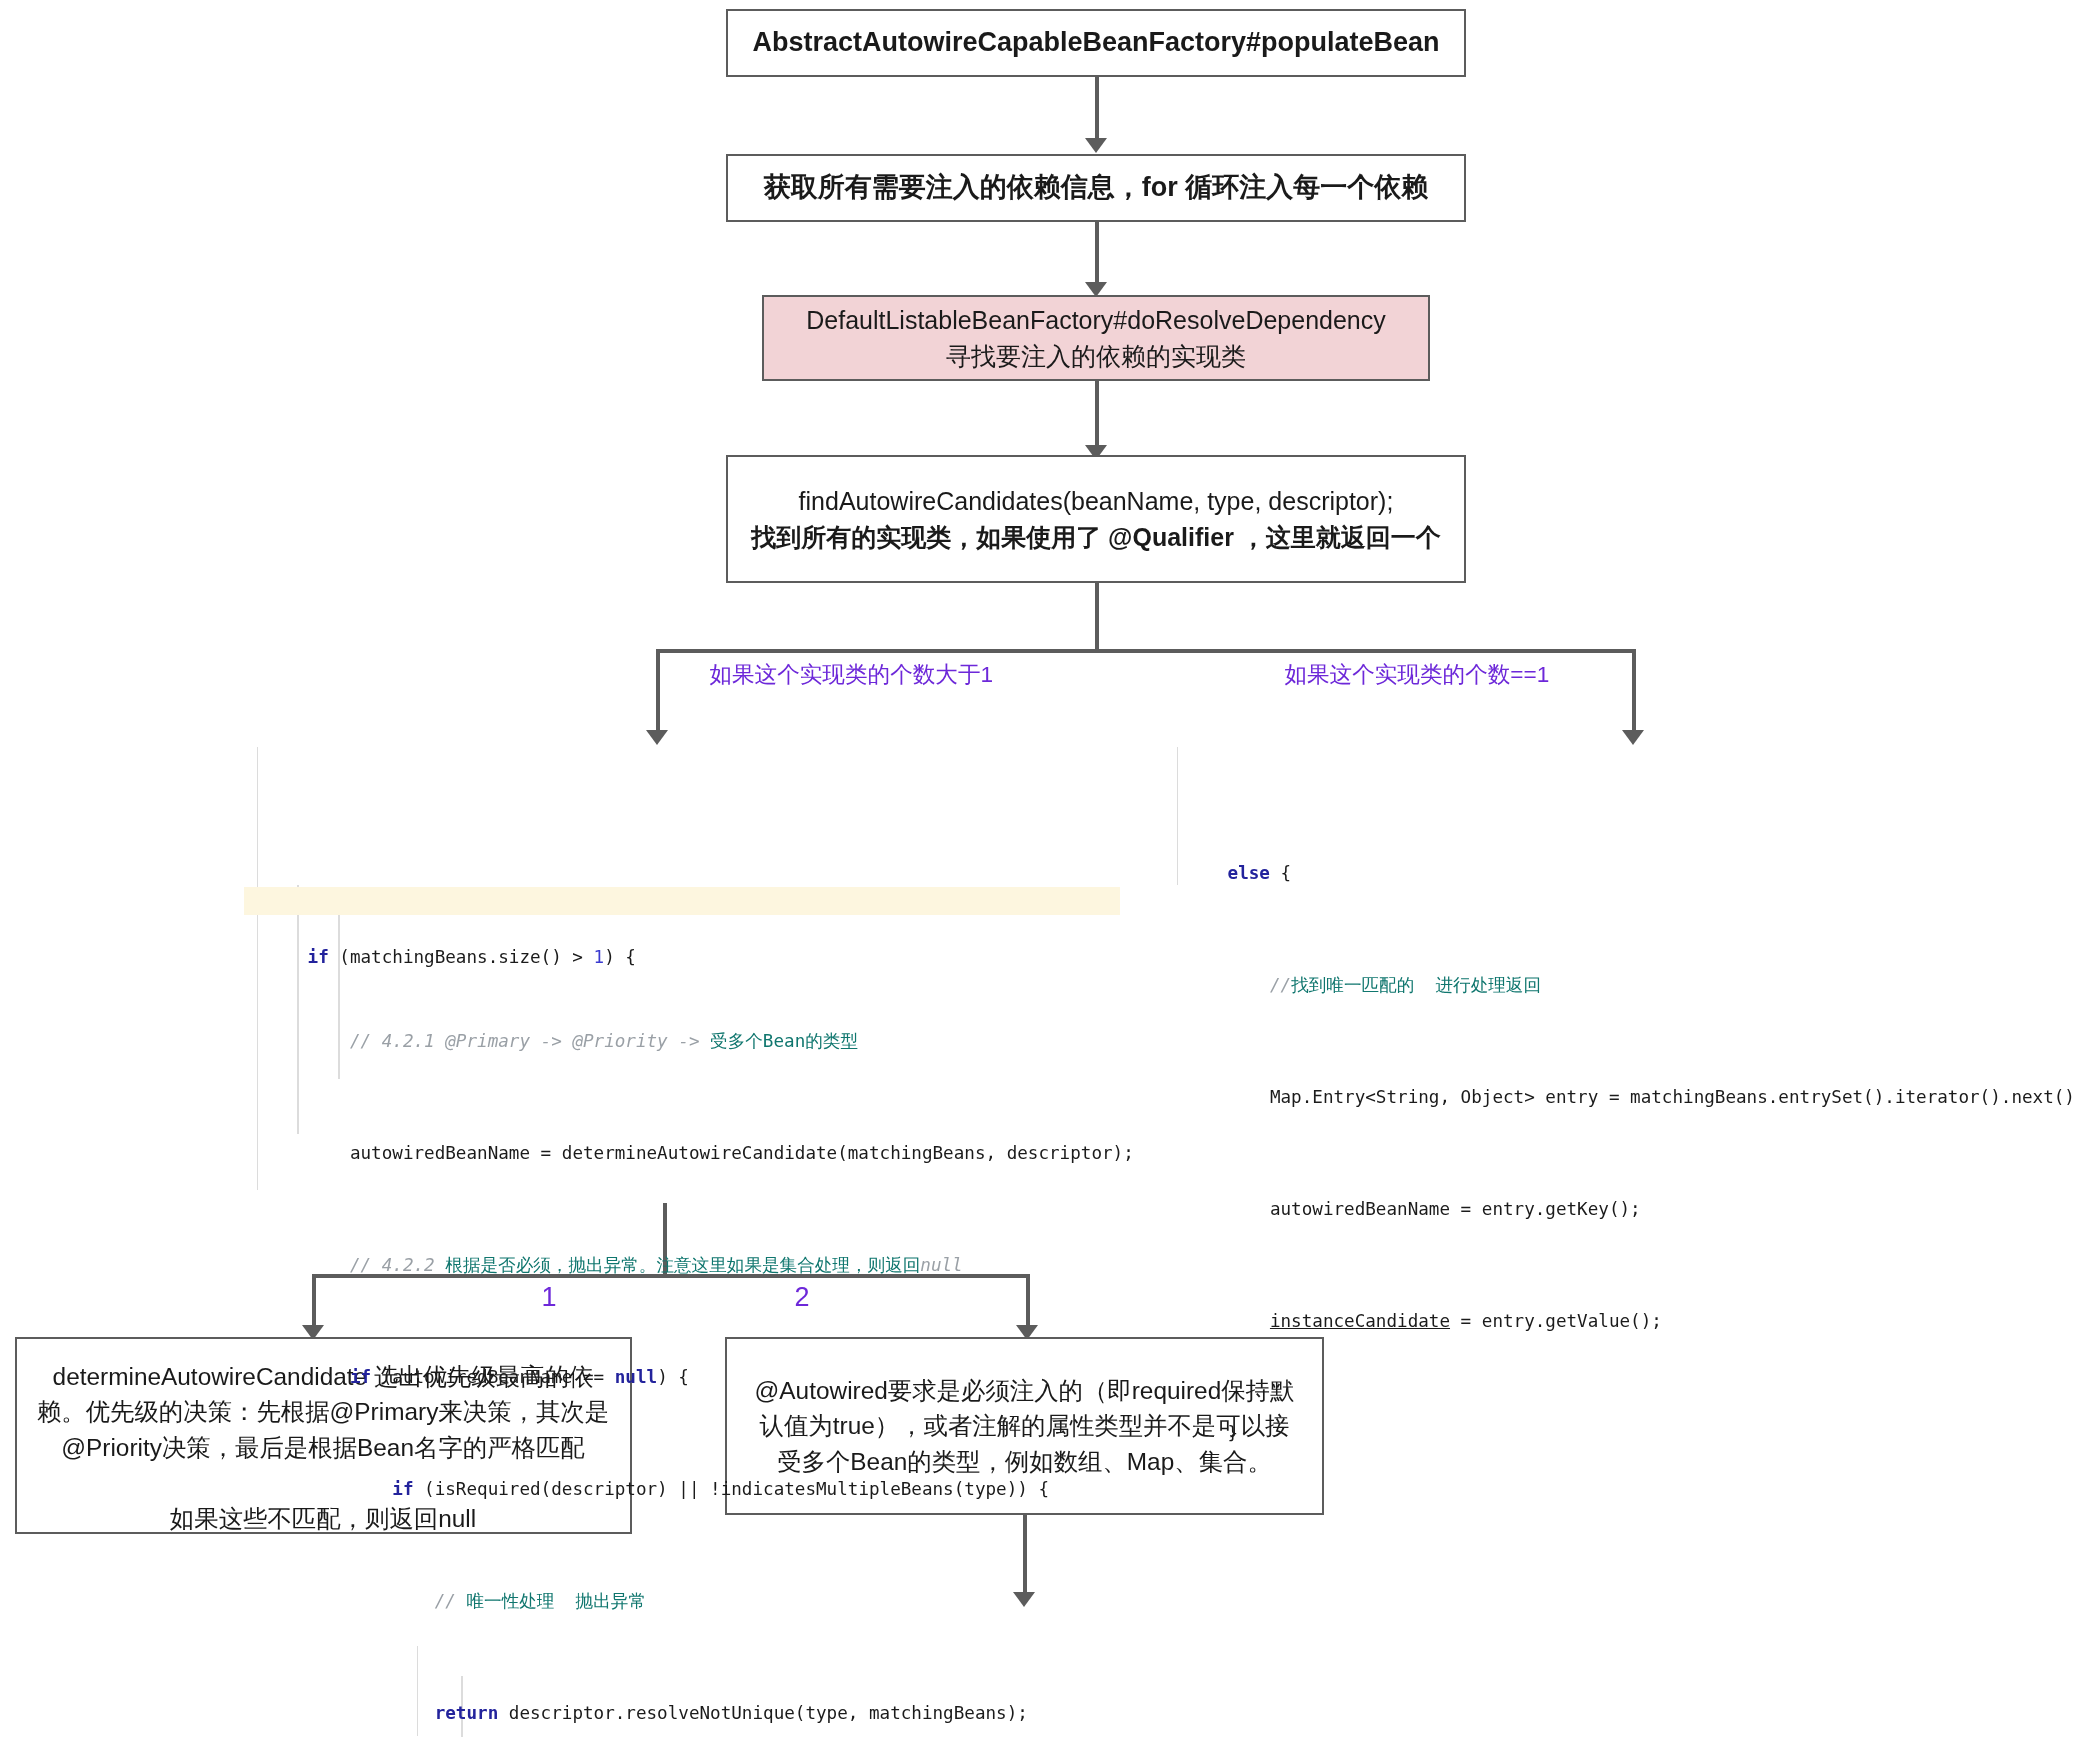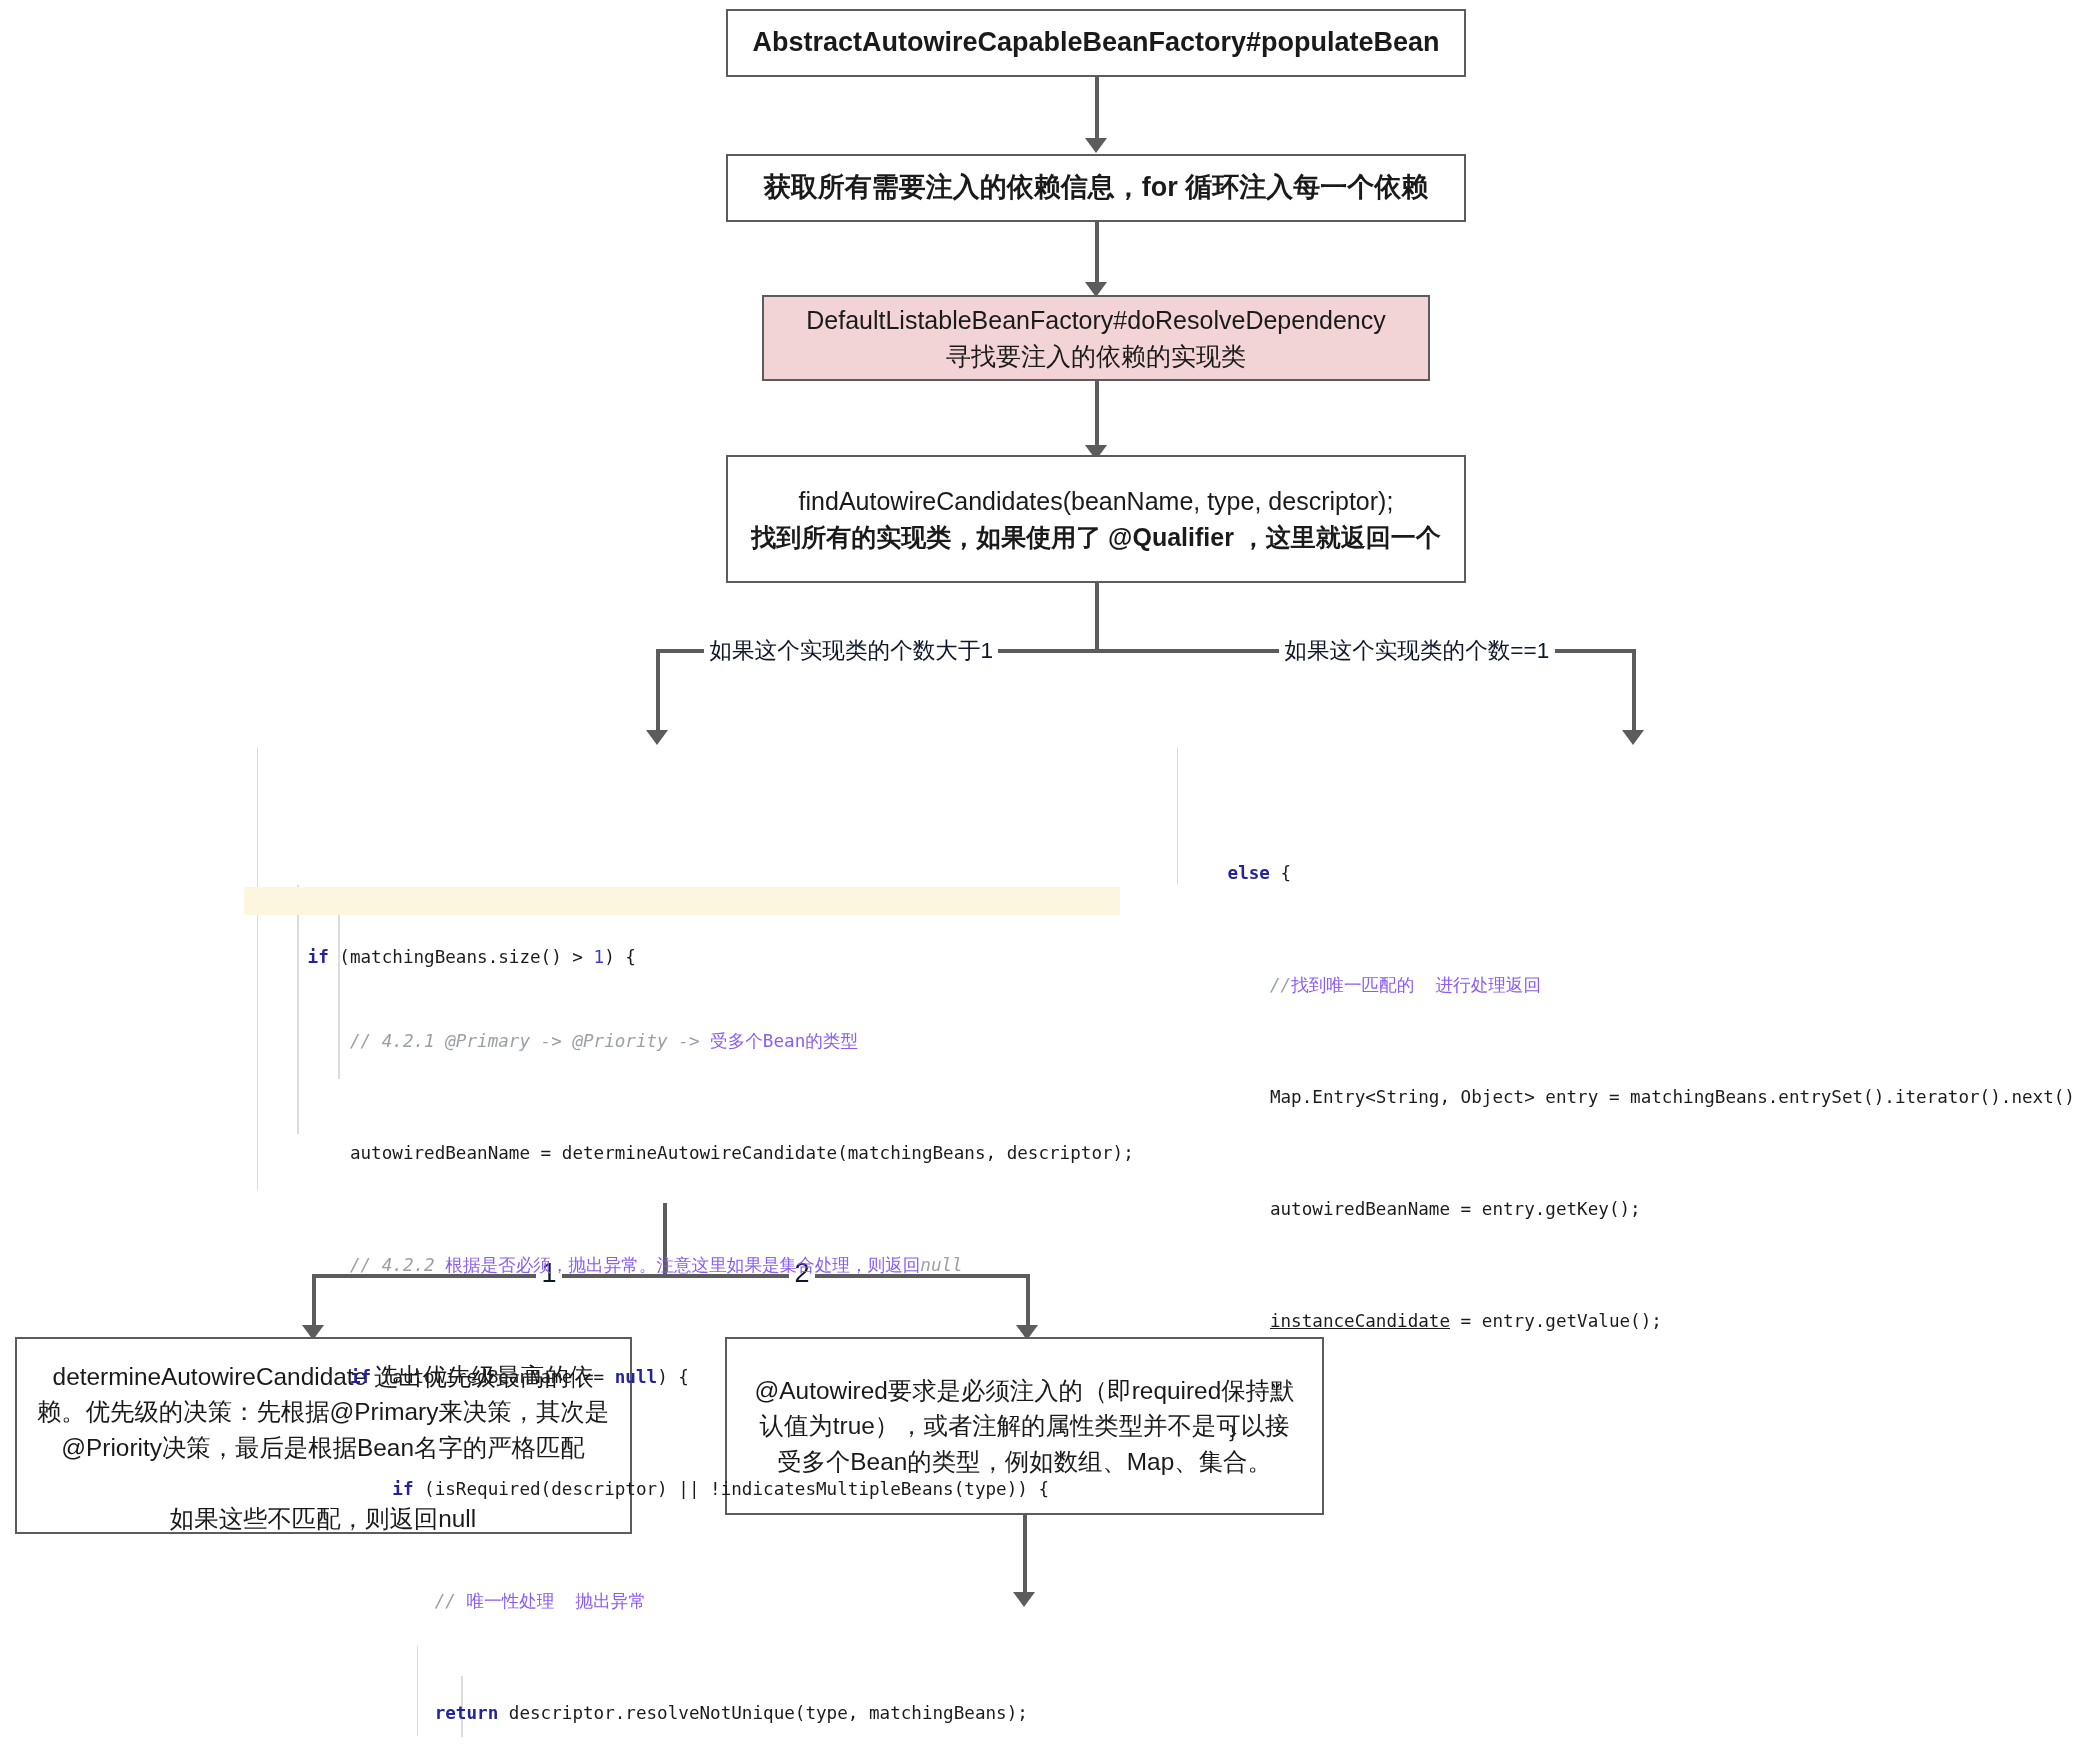--- a/index.html
+++ b/index.html
@@ -47,24 +47,25 @@
     position: absolute;
     width: 0; height: 0;
     border-left: 11.8px solid transparent;
     border-right: 11.8px solid transparent;
     border-top: 15.4px solid #5c5c5c;
   }
   .edge-label {
     position: absolute;
     background: #ffffff;
     font-size: 22.6px;
-    color: #0f172a;
+    color: #6d28d9;
     line-height: 1;
     padding: 0 5.4px;
     white-space: nowrap;
+    margin-top: 24px;
   }
 
   
   .code {
     position: absolute;
     font-family: "DejaVu Sans Mono", "Liberation Mono", monospace;
     font-size: 17.6px;
     line-height: 28px;
     white-space: pre;
     color: #1b1b1b;
@@ -73,21 +74,21 @@
   .code .hl-full {
     position: absolute;
     left: 0; top: 0; bottom: 0;
     background: #fdf6df;
     z-index: 0;
   }
   .code .row > span.txt { position: relative; z-index: 1; }
   .kw   { color: #23239c; font-weight: bold; }
   .num  { color: #3a3ad0; }
   .cmt  { color: #9aa0a6; font-style: italic; }
-  .cmt-cn { color: #8b5cf6; font-style: normal; text-align: center; }
+  .cmt-cn { color: #0f766e; font-style: normal; text-align: center; }
   .und  { text-decoration: underline; }
   .guide {
     position: absolute;
     width: 1.8px;
     background: #dcdcdc;
     z-index: 0;
   }
 </style>
 </head>
 <body>

